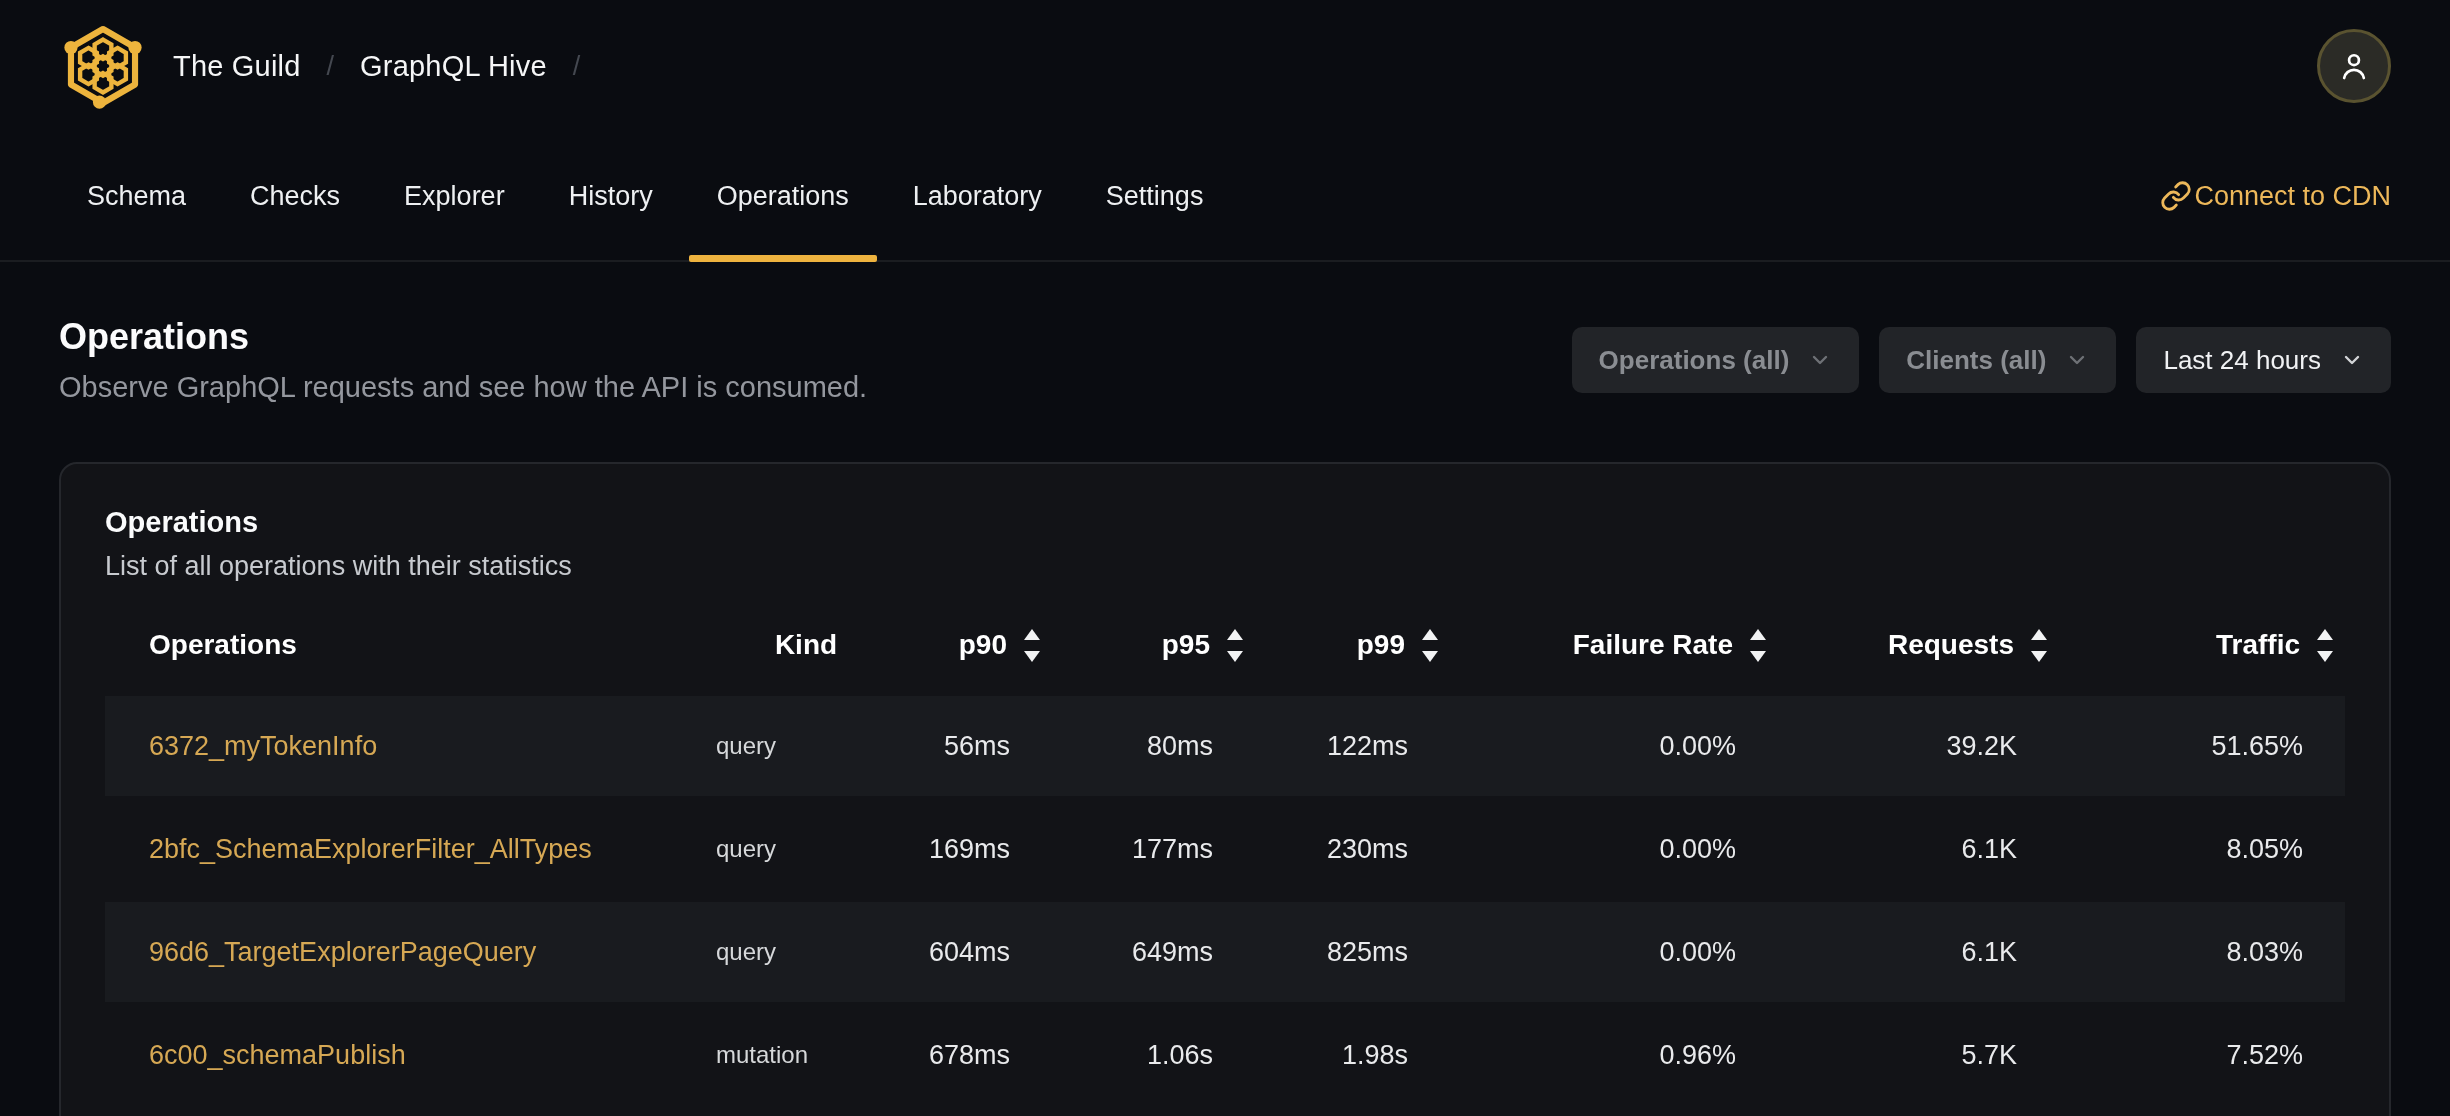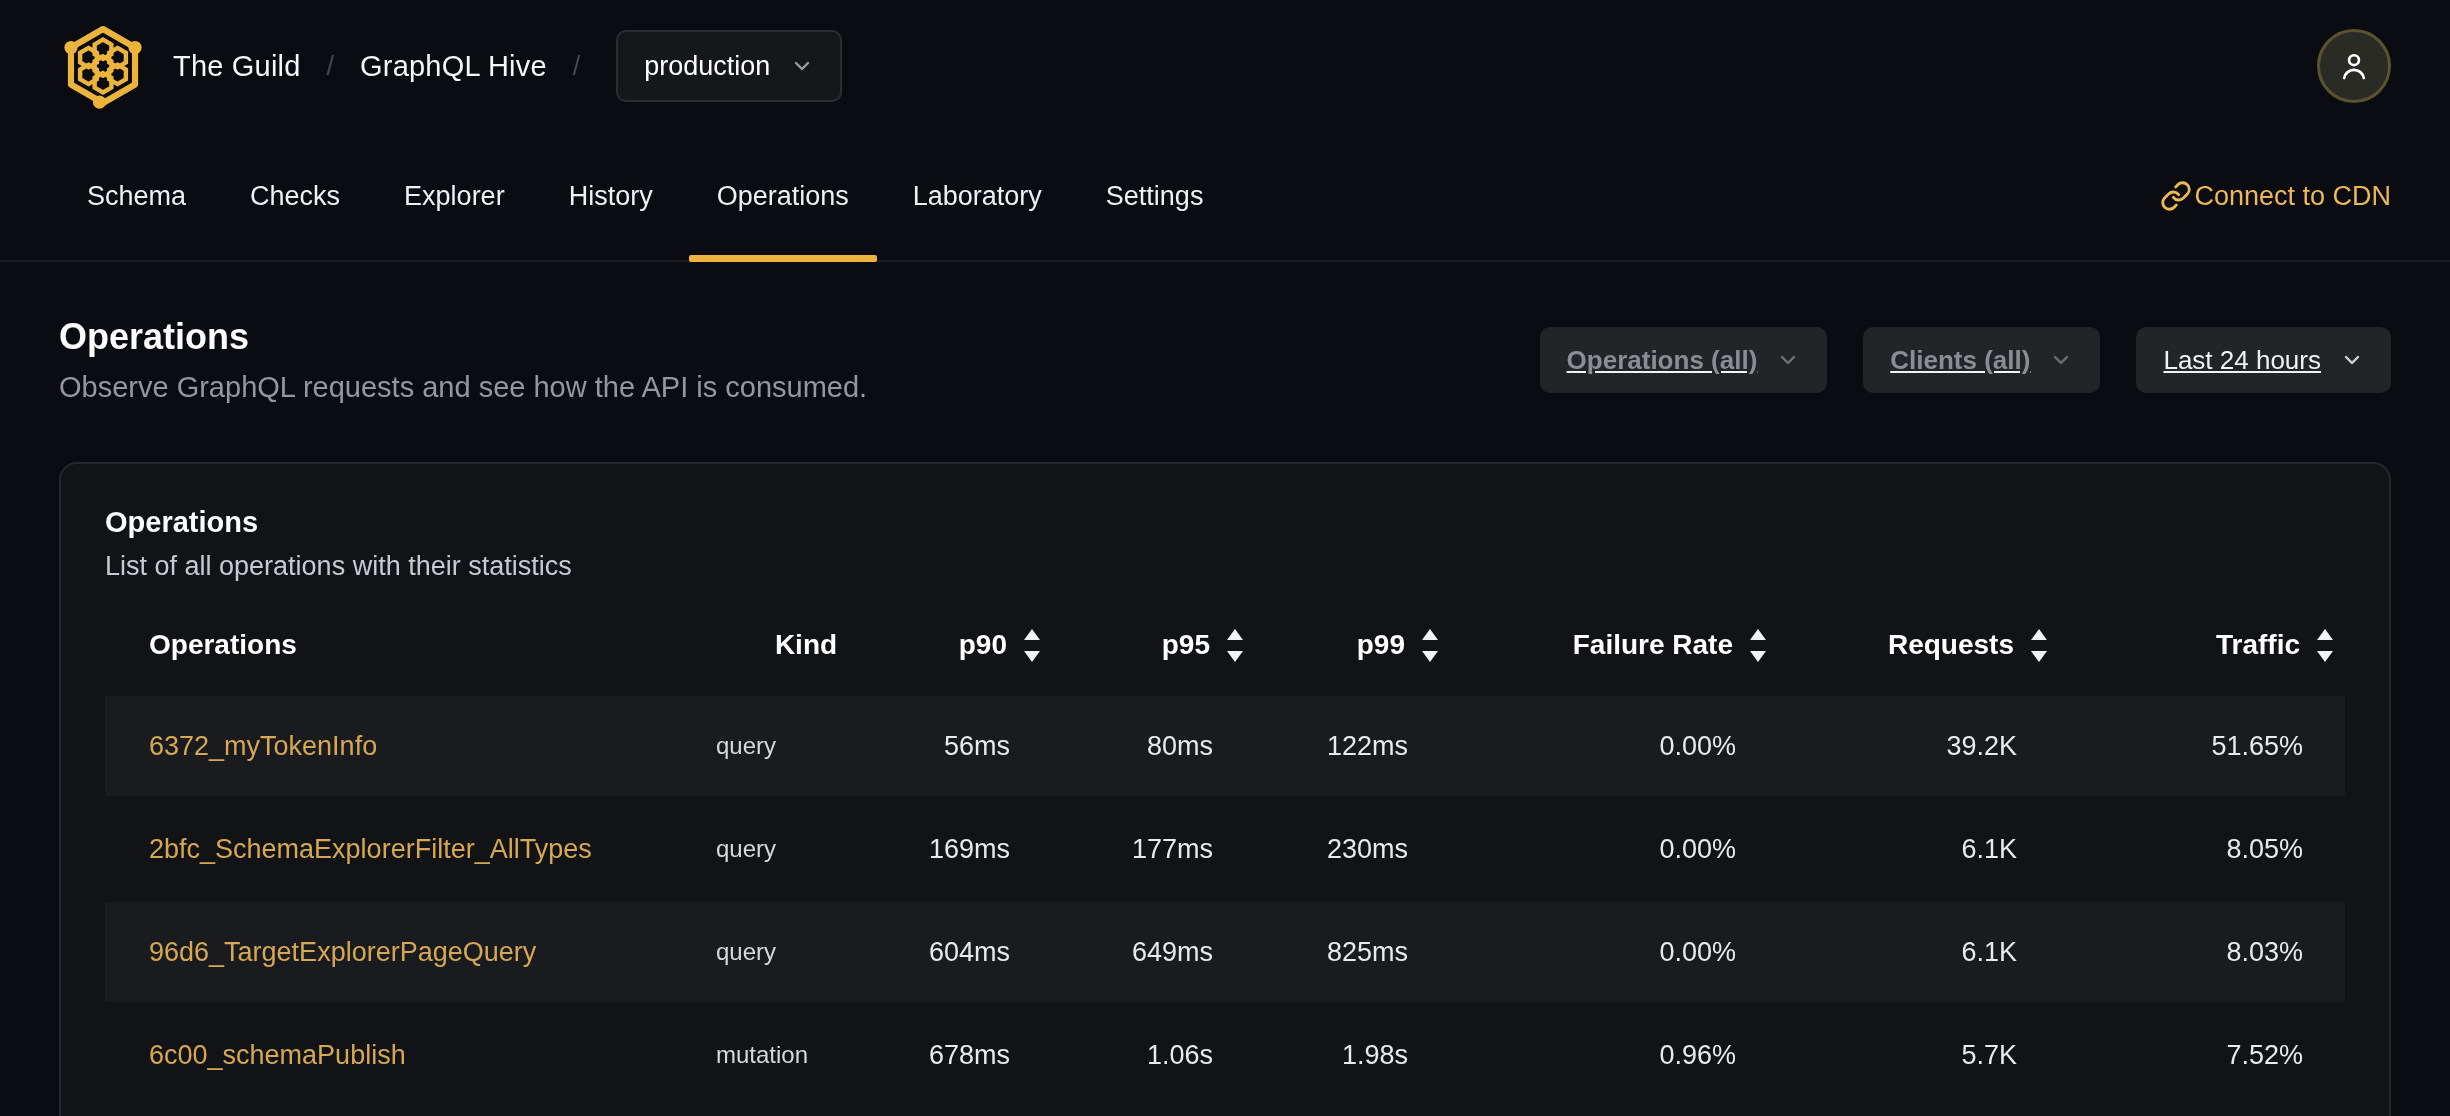--- a/index.html
+++ b/index.html
@@ -36,21 +36,21 @@
   .tab { position:relative; display:flex; align-items:center; padding:0 28px; font-size:27px; color:#eef0f2; cursor:pointer; }
   .tab.active::after { content:""; position:absolute; left:0; right:0; bottom:-2px; height:7px; background:#eeb33f; border-radius:2px; }
   .cdn { display:flex; align-items:center; gap:2px; color:#edb85a; font-size:27px; cursor:pointer; }
   .cdn svg { width:32px; height:32px; }
 
   
   main { padding:0 59px; }
   .page-head { margin-top:54px; display:flex; justify-content:space-between; align-items:center; }
   .page-title { font-size:36px; font-weight:700; color:#fbfbfc; }
   .page-sub { margin-top:13px; font-size:29px; color:#94979e; }
-  .filter-row { display:flex; gap:36px;text-decoration:underline; }
+  .filter-row { display:flex; gap:20px; }
   .fbtn {
     height:66px; border-radius:10px; background:#222428;
     display:flex; align-items:center; gap:19px; padding:0 27px;
     font-size:26px; cursor:pointer; white-space:nowrap;
   }
   .fbtn.muted { color:#8a8d92; font-weight:700; }
   .fbtn.light { color:#f1f2f4; font-weight:400; }
   .fbtn.muted svg path { stroke:#6e7176; }
 
   
@@ -101,28 +101,20 @@
           <use href="#hx" x="33.5" y="40.5"></use>
           <use href="#hx" x="50" y="31"></use>
           <use href="#hx" x="66.5" y="40.5"></use>
         </g>
       </svg>
     </span>
     <span class="crumb">The Guild</span>
     <span class="sep">/</span>
     <span class="crumb">GraphQL Hive</span>
     <span class="sep">/</span>
-    <div class="target-select">
-      <span>production</span>
-      <span class="chev">
-        <svg viewBox="0 0 24 24">
-            <path d="M6 9l6 6 6-6" stroke="#9a9da2" stroke-width="2.4" fill="none" stroke-linecap="round" stroke-linejoin="round"></path>
-          </svg>
-      </span>
-    </div>
   </div>
   <div class="avatar">
     <svg viewBox="0 0 24 24">
       <circle cx="12" cy="8.3" r="3.1" stroke="#ffffff" stroke-width="1.7" fill="none"></circle>
       <path d="M5.8 19.6a6.3 6.3 0 0 1 12.4 0" stroke="#ffffff" stroke-width="1.7" fill="none" stroke-linecap="round"></path>
     </svg>
   </div>
 </header>
 
 <nav class="tabs-bar">

